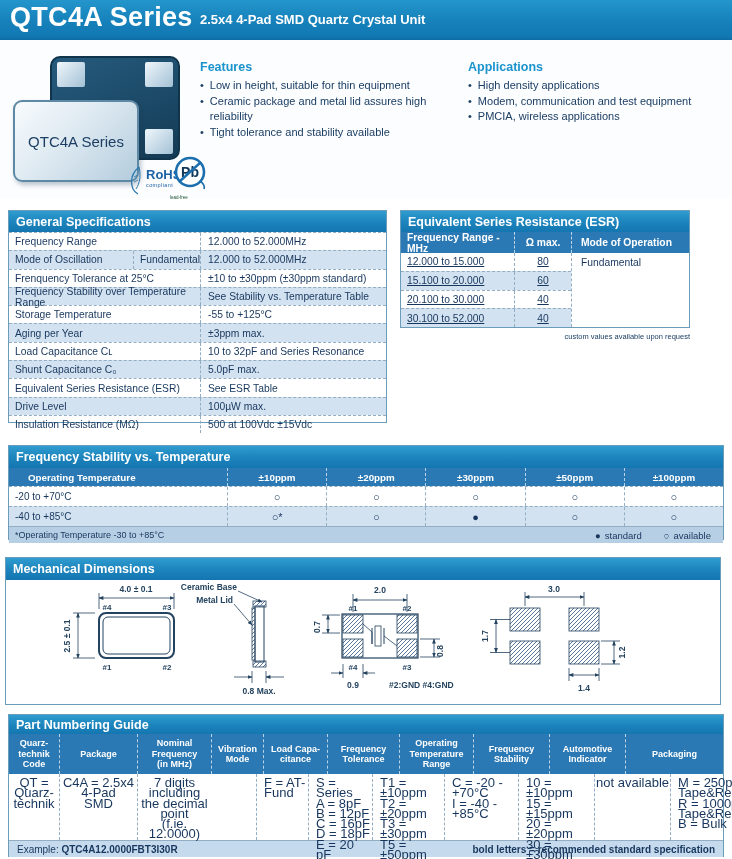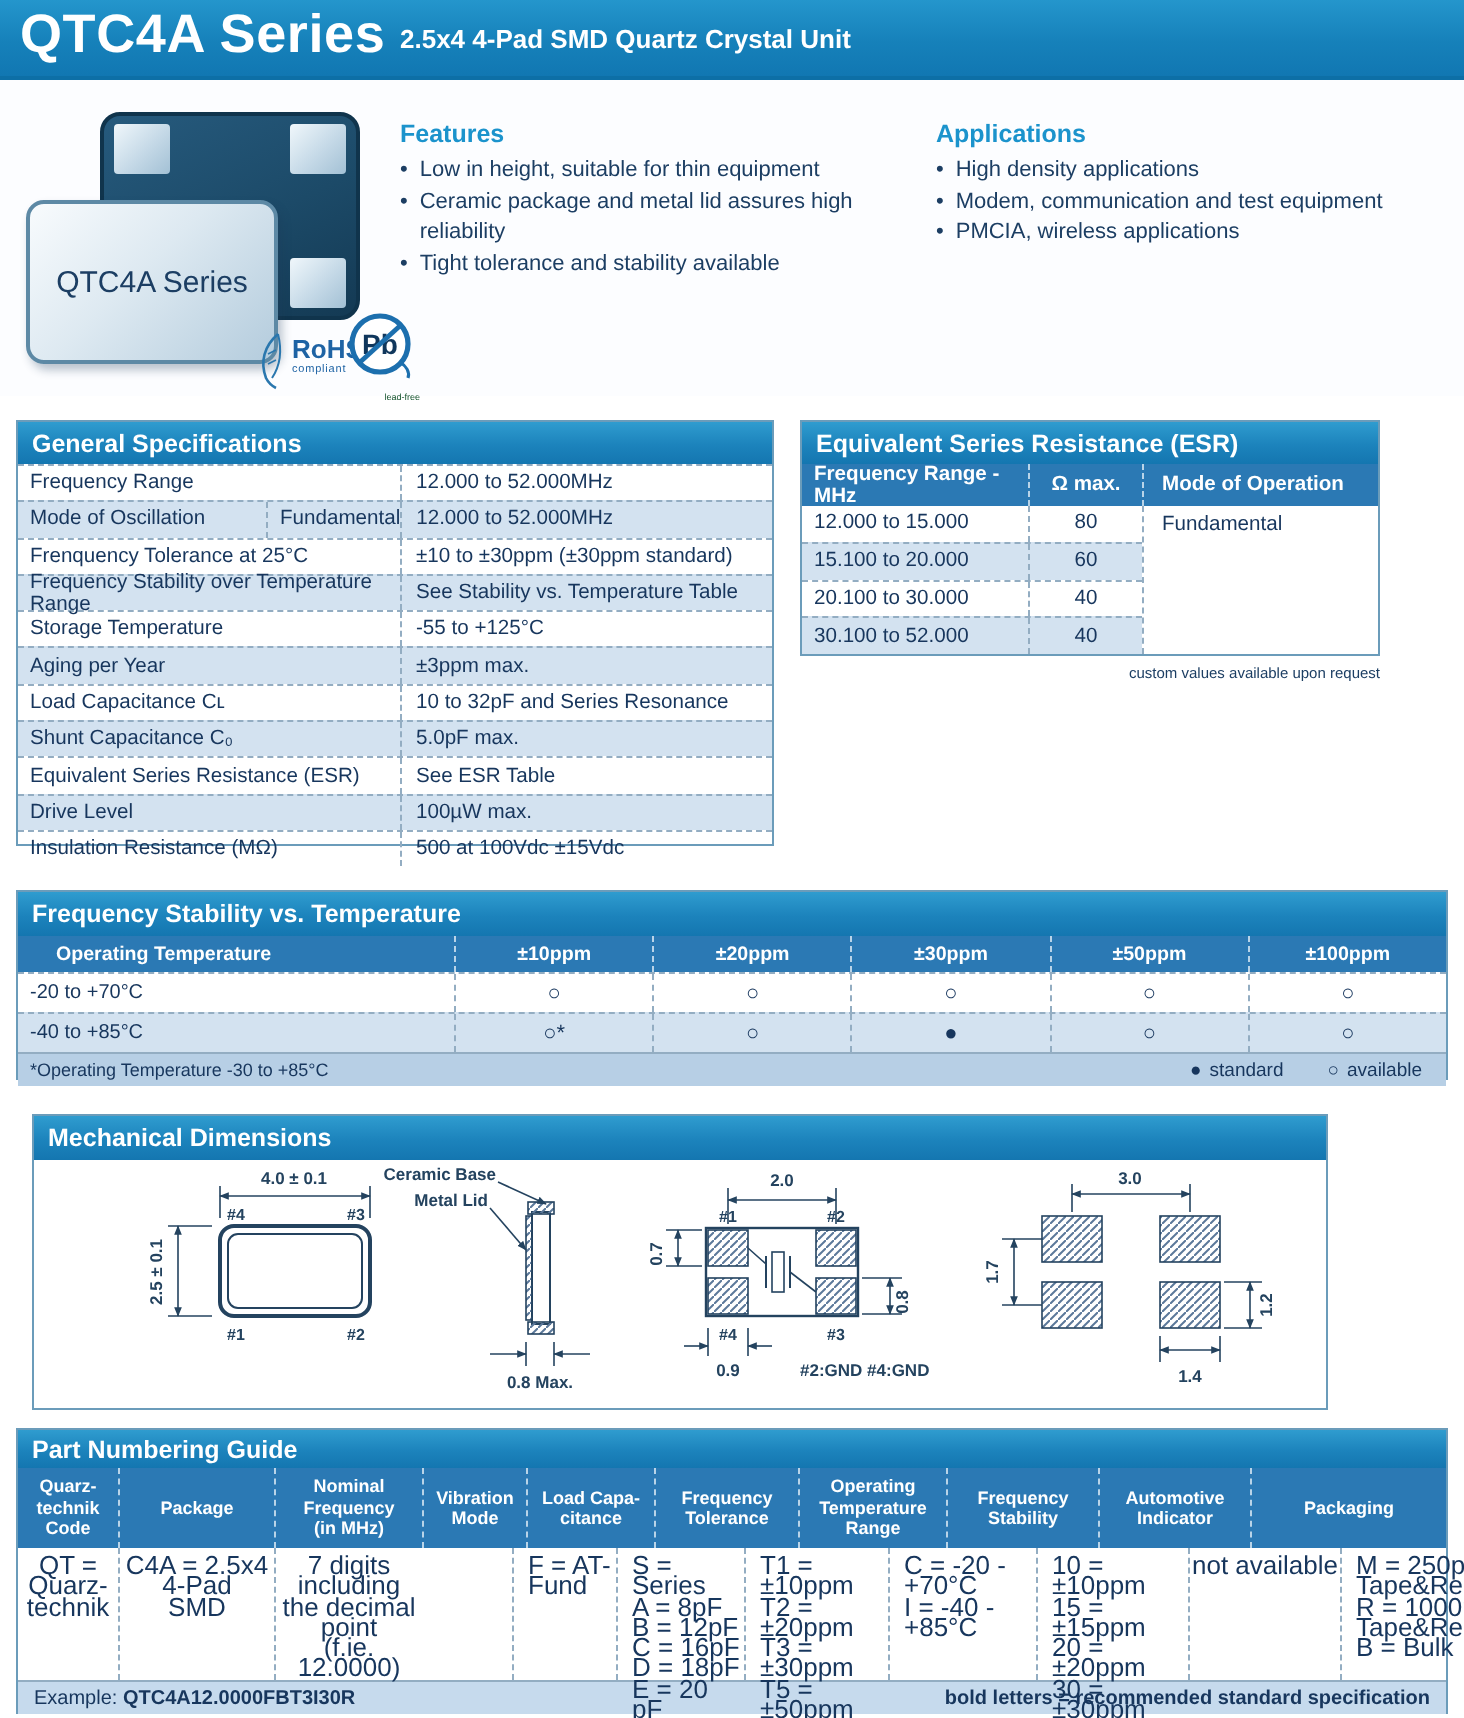--- a/index.html
+++ b/index.html
@@ -24,21 +24,21 @@
   .crystal-front{position:absolute;left:13px;top:60px;width:126px;height:82px;z-index:2;
         border:2px solid #5d89a5;border-radius:9px;box-sizing:border-box;
         background:linear-gradient(135deg,#f8fbfd 0%,#dde9f1 45%,#b4ccdd 100%);
         display:flex;align-items:center;justify-content:center;
         box-shadow:2px 3px 5px rgba(25,55,85,.3);}
   .crystal-label{font-size:15px;color:#1c3e63;}
   .rohs{position:absolute;left:128px;top:125px;z-index:3;display:flex;align-items:center;}
   .rohs-txt{margin-left:2px;color:#1e63a4;line-height:11px;}
   .rohs-name{font-size:13px;font-weight:bold;}
   .rohs-sub{font-size:5.5px;letter-spacing:.4px;}
-  .pbfree{position:absolute;left:170px;top:115px;z-index:3;text-align:right;color:#14532d;}
+  .pbfree{position:absolute;left:170px;top:115px;z-index:3;text-align:left;color:#14532d;}
   .pb-sub{font-size:4.5px;margin-top:-2px;}
   .col-features{position:absolute;left:200px;top:20px;width:262px;}
   .col-apps{position:absolute;left:468px;top:20px;width:260px;}
   .list-heading{font-size:12.5px;font-weight:bold;color:#1b93cc;margin-bottom:4px;}
   .blist{list-style:none;margin:0;padding:0;}
   .blist li{font-size:11px;color:#1c3e63;line-height:15.5px;display:flex;}
   .bullet{margin-right:6px;}
 
   
   .sec{position:absolute;border:1px solid #6b9cba;box-sizing:border-box;background:#fff;}
@@ -58,21 +58,21 @@
   .spec-value{flex:1;border-left:1px dashed #93adc2;padding-left:7px;}
 
   
   .esr{left:400px;top:210px;width:290px;height:118px;}
   .esr .sec-title{height:21px;}
   .esr-header{display:flex;height:21px;background:#2b79b4;color:#fff;font-weight:bold;font-size:10.3px;align-items:center;}
   .esr-h1{flex:0 0 113px;padding-left:6px;box-sizing:border-box;}
   .esr-h2{flex:0 0 57px;text-align:center;border-left:1px dashed #b9d4e8;align-self:stretch;line-height:21px;box-sizing:border-box;}
   .esr-h3{flex:1;padding-left:9px;border-left:1px dashed #b9d4e8;align-self:stretch;line-height:21px;box-sizing:border-box;}
   .esr-body{display:flex;height:74px;}
-  .esr-left{flex:0 0 170px;display:flex;flex-direction:column;}
+  .esr-left{flex:0 0 170px;display:flex;flex-direction:column;text-decoration:underline;}
   .esr-row{display:flex;flex:1;align-items:stretch;font-size:10.3px;}
   .esr-row + .esr-row{border-top:1px dashed #93adc2;}
   .esr-row.alt{background:#d3e2f0;}
   .esr-range{flex:0 0 113px;padding-left:6px;display:flex;align-items:center;box-sizing:border-box;}
   .esr-ohm{flex:1;text-align:center;border-left:1px dashed #93adc2;display:flex;align-items:center;justify-content:center;}
   .esr-mode{flex:1;border-left:1px dashed #93adc2;font-size:10.3px;padding:4px 0 0 9px;box-sizing:border-box;}
   .esr-note{position:absolute;left:400px;top:332px;width:290px;text-align:right;font-size:7.5px;color:#1c3e63;}
 
   
   .fs{left:8px;top:445px;width:716px;height:95px;}
@@ -83,21 +83,21 @@
   .fs-row{display:flex;height:19px;font-size:10px;border-top:1px dashed #93adc2;}
   .fs-row.alt{background:#d3e2f0;}
   .fs-row-label{flex:0 0 218px;padding-left:6px;display:flex;align-items:center;box-sizing:border-box;}
   .fs-cell{flex:1;text-align:center;border-left:1px dashed #93adc2;display:flex;align-items:center;justify-content:center;font-size:11px;box-sizing:border-box;}
   .fs-footer{display:flex;height:16px;background:#b7cfe5;align-items:center;justify-content:space-between;border-top:1px solid #93adc2;font-size:9px;}
   .fs-note{padding-left:6px;}
   .fs-legend{display:flex;gap:22px;padding-right:12px;font-size:9.5px;}
   .fs-legend .sym{margin-right:4px;}
 
   
-  .mech{left:16px;top:557px;width:648px;height:148px;}
+  .mech{left:5px;top:557px;width:716px;height:148px;}
   .mech .sec-title{height:22px;}
   .mech svg{display:block;}
   .dimtxt{font-size:8.5px;font-weight:bold;fill:#24435f;font-family:"Liberation Sans",sans-serif;}
   .padtxt{font-size:8px;font-weight:bold;fill:#24435f;font-family:"Liberation Sans",sans-serif;}
 
   
   .pn{left:8px;top:714px;width:716px;height:143px;}
   .pn .sec-title{height:19px;}
   .pn-header{display:flex;height:40px;background:#2b79b4;}
   .pn-hcell{color:#fff;font-weight:bold;font-size:9px;line-height:10.5px;display:flex;align-items:center;justify-content:center;

